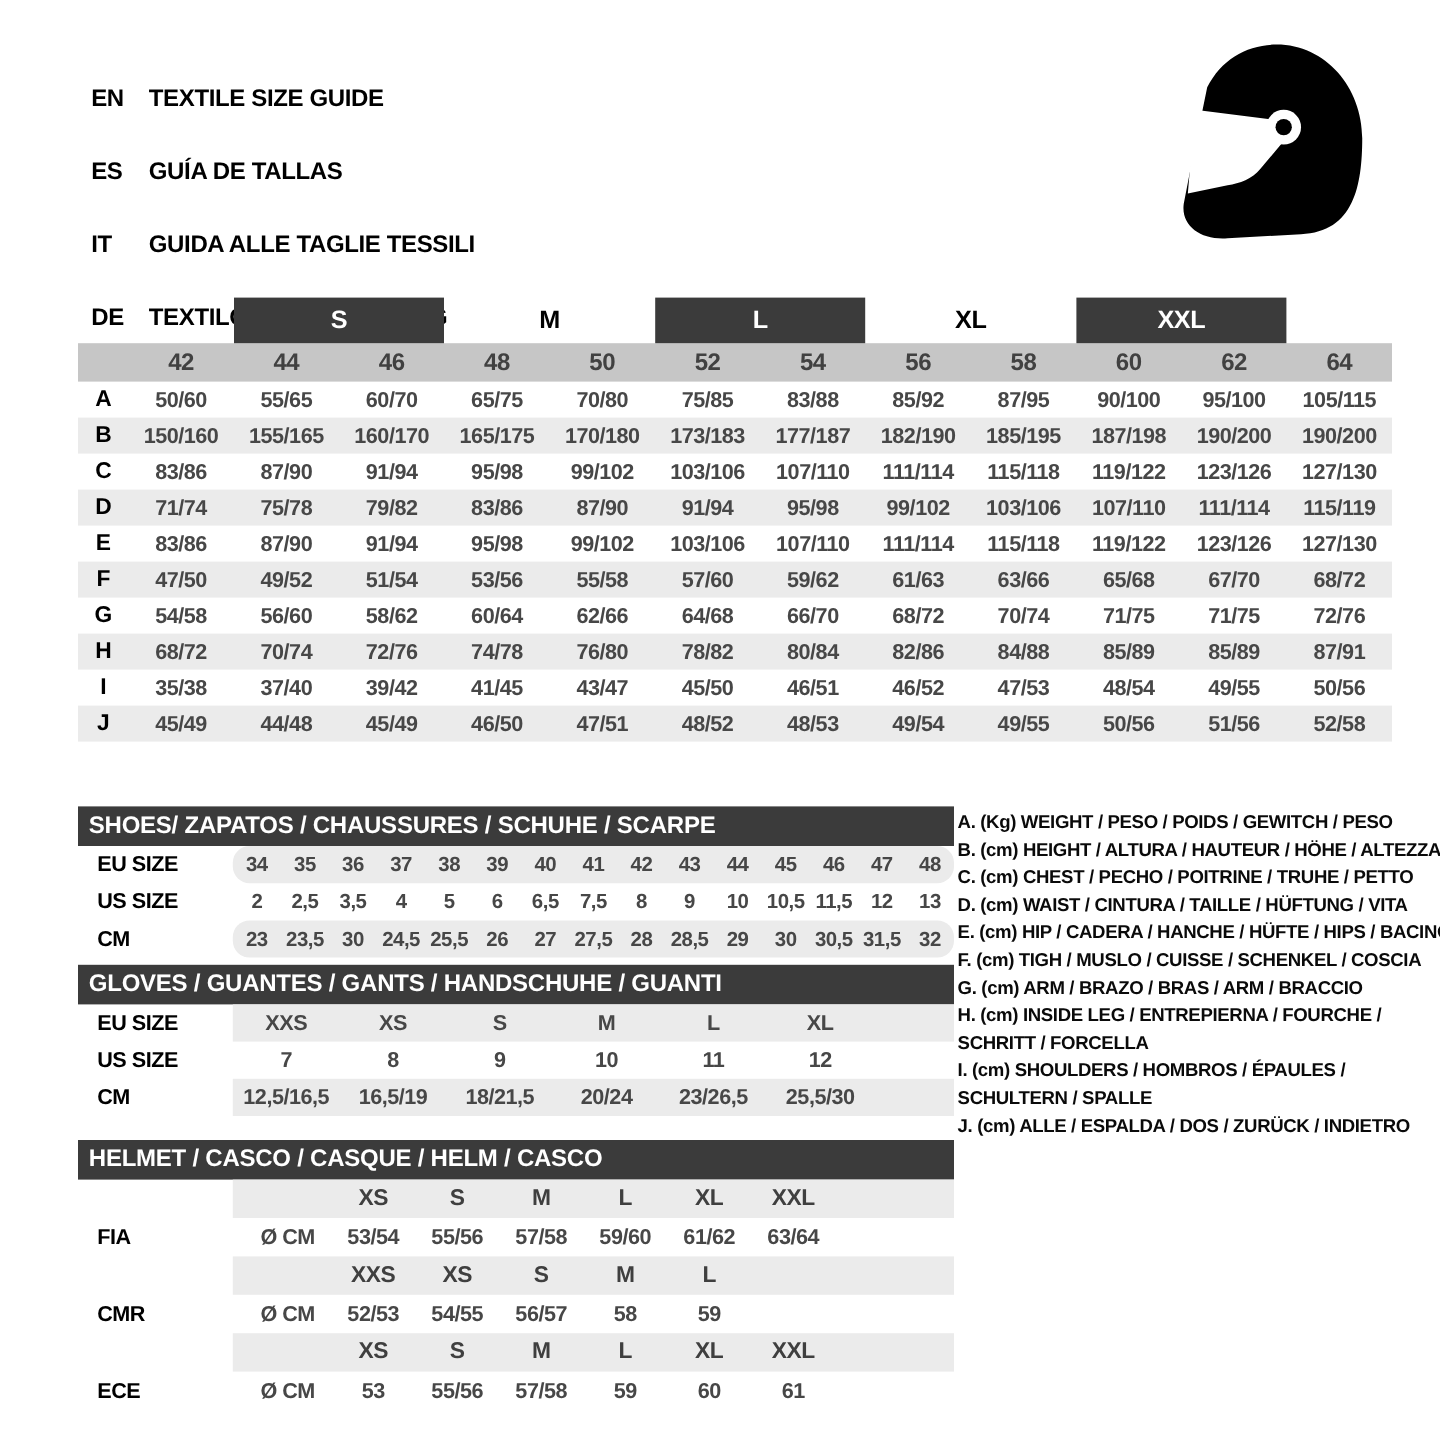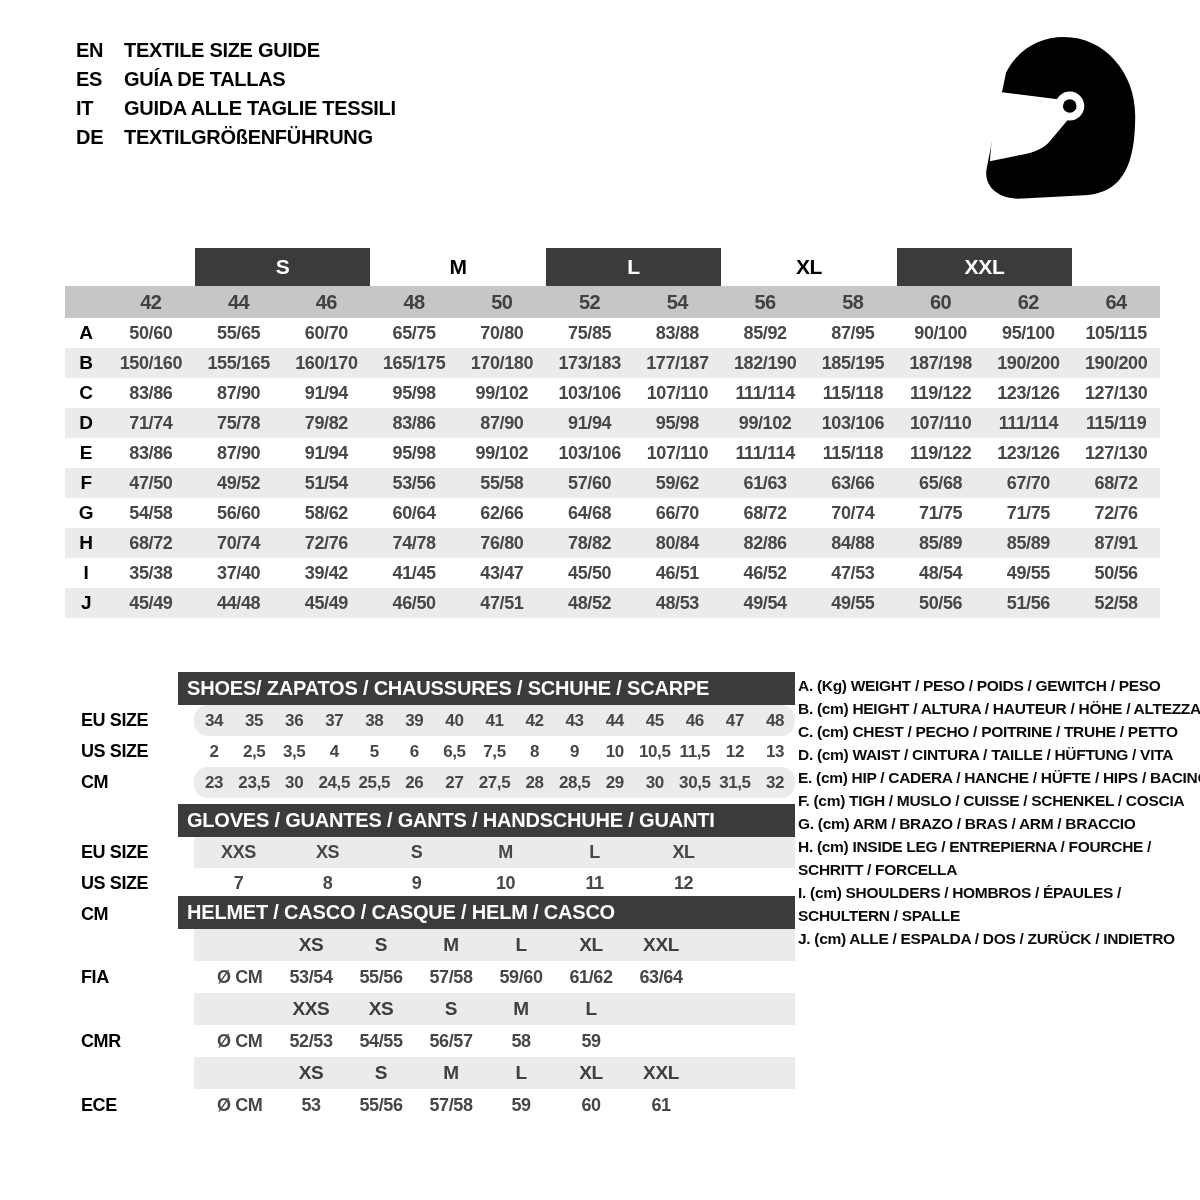--- a/index.html
+++ b/index.html
@@ -11,52 +11,52 @@
   html,body{margin:0;padding:0;}
   body{
     width:1200px;height:1200px;background:#ffffff;
     font-family:"Liberation Sans","DejaVu Sans",sans-serif;
     font-weight:bold;color:#000;
   }
   .page{position:relative;width:1200px;height:1200px;overflow:hidden;}
 
   
   .lang-list{position:absolute;left:76px;top:36px;}
-  .lang-row{display:flex;height:29px;align-items:center;font-size:20px;letter-spacing:-0.3px;}
+  .lang-row{display:flex;height:29px;align-items:center;font-size:20px;letter-spacing:-0.3px;margin-top:32px;}
   .lang-code{width:48px;}
 
   
   .helmet-icon{position:absolute;left:972px;top:32px;width:170px;height:170px;}
 
   
   .main-table{position:absolute;left:65px;top:248px;width:1095px;}
   .mt-grid{display:grid;grid-template-columns:42px repeat(12,1fr);}
   .mt-groups{height:38px;}
   .mt-group{display:flex;align-items:center;justify-content:center;font-size:21px;letter-spacing:-0.3px;}
   .mt-group.boxed{background:var(--dark);color:#fff;}
   .mt-band{height:32px;background:var(--band);}
   .mt-row{height:30px;}
   .mt-row.alt{background:var(--rowgray);}
   .cell{display:flex;align-items:center;justify-content:center;font-size:18px;color:var(--valtext);letter-spacing:-0.4px;white-space:nowrap;}
   .band-num{font-size:20px;color:#414141;}
   .row-letter{color:#000;font-size:19px;}
 
   
   .section{position:absolute;left:65px;width:730px;}
-  .sec-title{margin-left:113px;height:33px;background:var(--dark);color:#fff;display:flex;align-items:center;padding-left:9px;box-sizing:border-box;font-size:20px;letter-spacing:-0.2px;white-space:nowrap;}
+  .sec-title{height:33px;background:var(--dark);color:#fff;display:flex;align-items:center;padding-left:9px;box-sizing:border-box;font-size:20px;letter-spacing:-0.2px;white-space:nowrap;}
   .sec-row{display:flex;height:31px;margin-left:16px;}
   .sec-row .rlabel{width:113px;display:flex;align-items:center;font-size:18px;color:#000;letter-spacing:-0.4px;}
   .sec-row .rcontent{flex:1;display:grid;}
   .sec-row.shaded .rcontent{background:var(--rowgray);}
   .shoes-sec{top:672px;}
   .shoes-sec .rcontent{grid-template-columns:repeat(15,1fr);border-radius:14px;}
   .shoes-sec .cell{font-size:17px;}
   .gloves-sec{top:804px;}
   .gloves-sec .rcontent{grid-template-columns:repeat(6,89px) 1fr;}
-  .helmet-sec{top:896px;}
+  .helmet-sec{top:950px;}
   .helmet-sec .sec-row{height:32px;}
   .helmet-sec .rcontent{grid-template-columns:82px repeat(6,70px) 1fr;}
   .unit-cell{justify-content:flex-start;padding-left:23px;}
   .size-letter-cell{color:#3f3f3f;font-size:19px;}
 
   
   .legend{position:absolute;left:798px;top:674px;width:400px;}
   .legend-line{font-size:15.5px;line-height:23px;letter-spacing:-0.3px;white-space:nowrap;color:#0a0a0a;}
 </style>
 </head>

